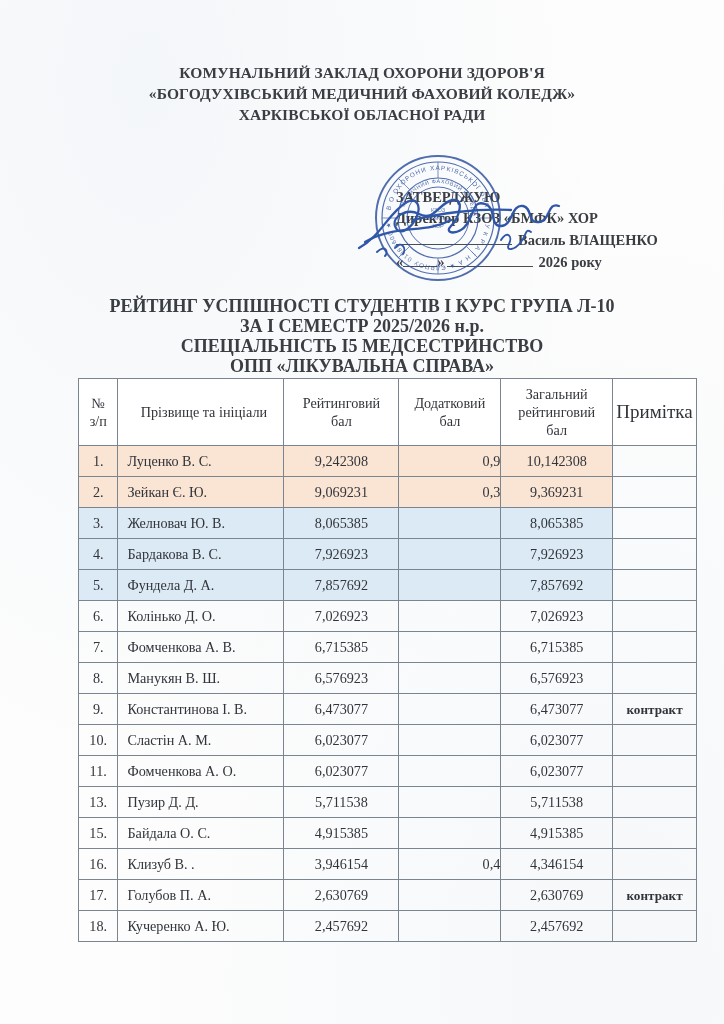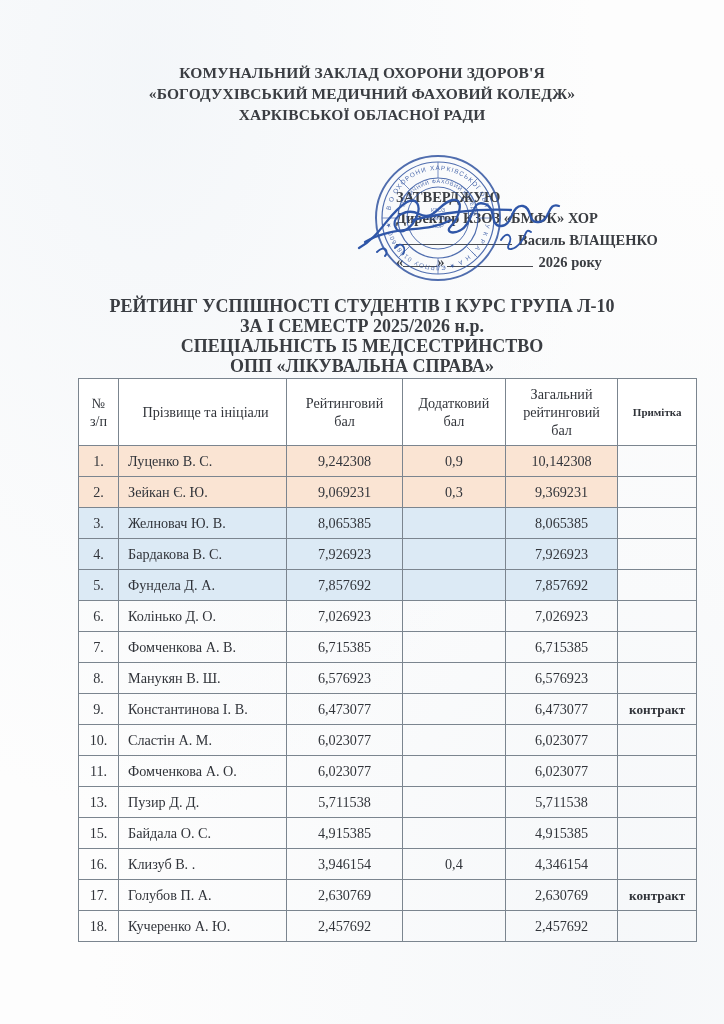--- a/index.html
+++ b/index.html
@@ -151,21 +151,21 @@
     background: #ffffff;
   }
   .rank-table tbody td {
     height: 30px;
     vertical-align: middle;
     line-height: 17px;
   }
   .c-num   { width: 38px;  text-align: center; }
   .c-name  { width: 172px; text-align: left; padding-left: 9px !important; }
   .c-rate  { width: 117px; text-align: center; }
-  .c-extra { width: 102px; text-align: center; }
+  .c-extra { width: 102px; text-align: right; }
   .c-total { width: 113px; text-align: center; }
   .c-note  { width: 77px;  text-align: center; font-weight: bold; font-size: 13.2px; }
 
   tr.hl-peach td.c-num,
   tr.hl-peach td.c-name,
   tr.hl-peach td.c-rate,
   tr.hl-peach td.c-extra,
   tr.hl-peach td.c-total { background: #fae4d3; }
 
   tr.hl-blue td.c-num,
@@ -272,21 +272,21 @@
         </th>
         <th class="c-extra">
           <span>Додатковий</span><br>
           <span>бал</span>
         </th>
         <th class="c-total">
           <span>Загальний</span><br>
           <span>рейтинговий</span><br>
           <span>бал</span>
         </th>
-        <th class="c-note" style="font-weight:bold;font-size:11px;">Примітка</th>
+        <th class="c-note" style="font-weight:normal;font-size:19px;">Примітка</th>
       </tr>
     </thead>
     <tbody id="table-body">
         <tr class="hl-peach">
           <td class="c-num">1.</td>
           <td class="c-name">Луценко В. С.</td>
           <td class="c-rate">9,242308</td>
           <td class="c-extra">0,9</td>
           <td class="c-total">10,142308</td>
           <td class="c-note"></td>

